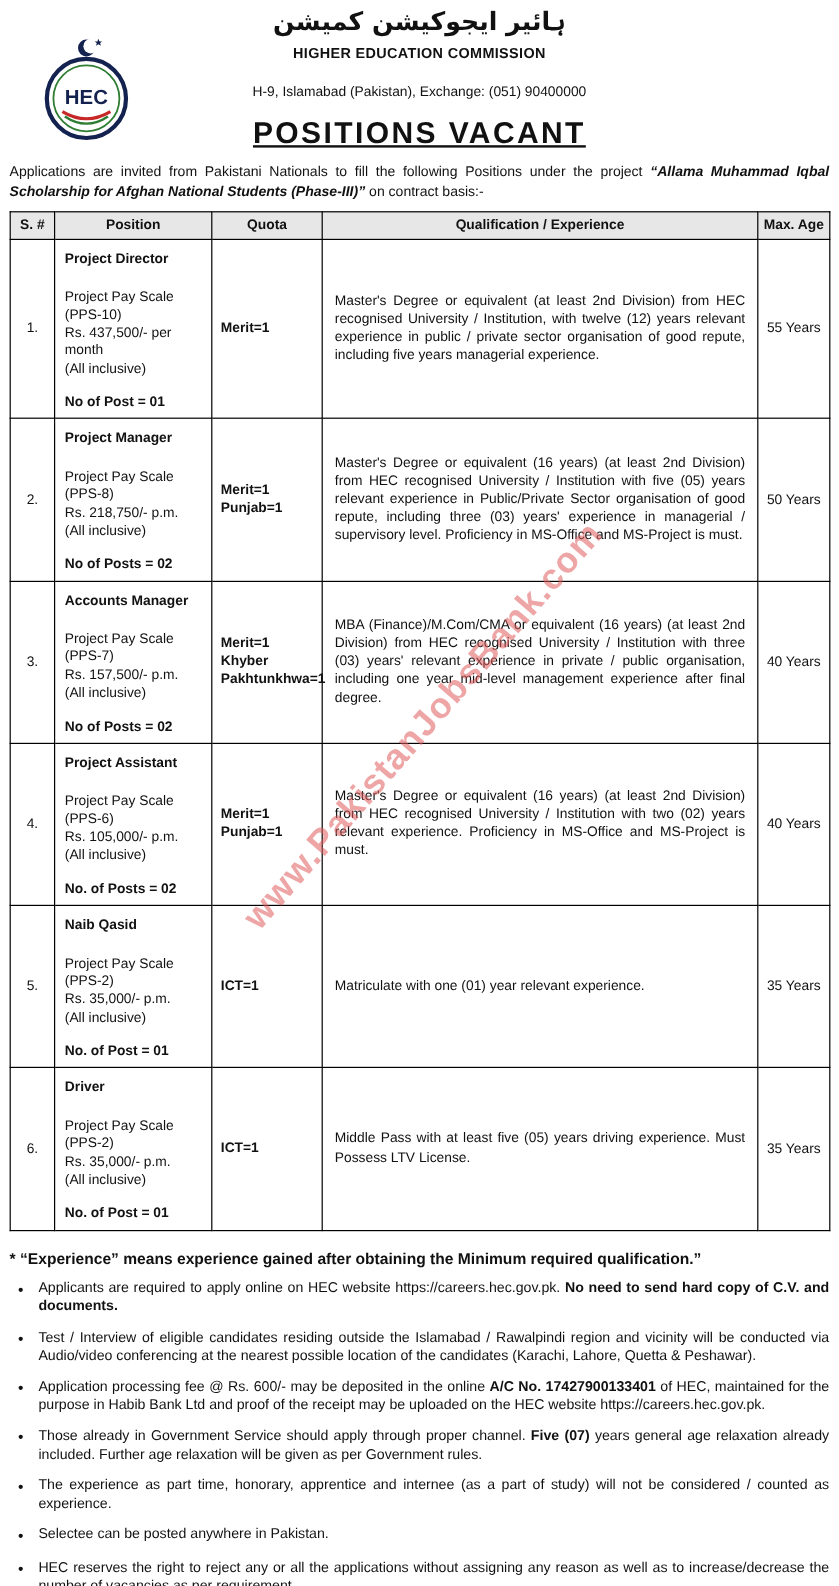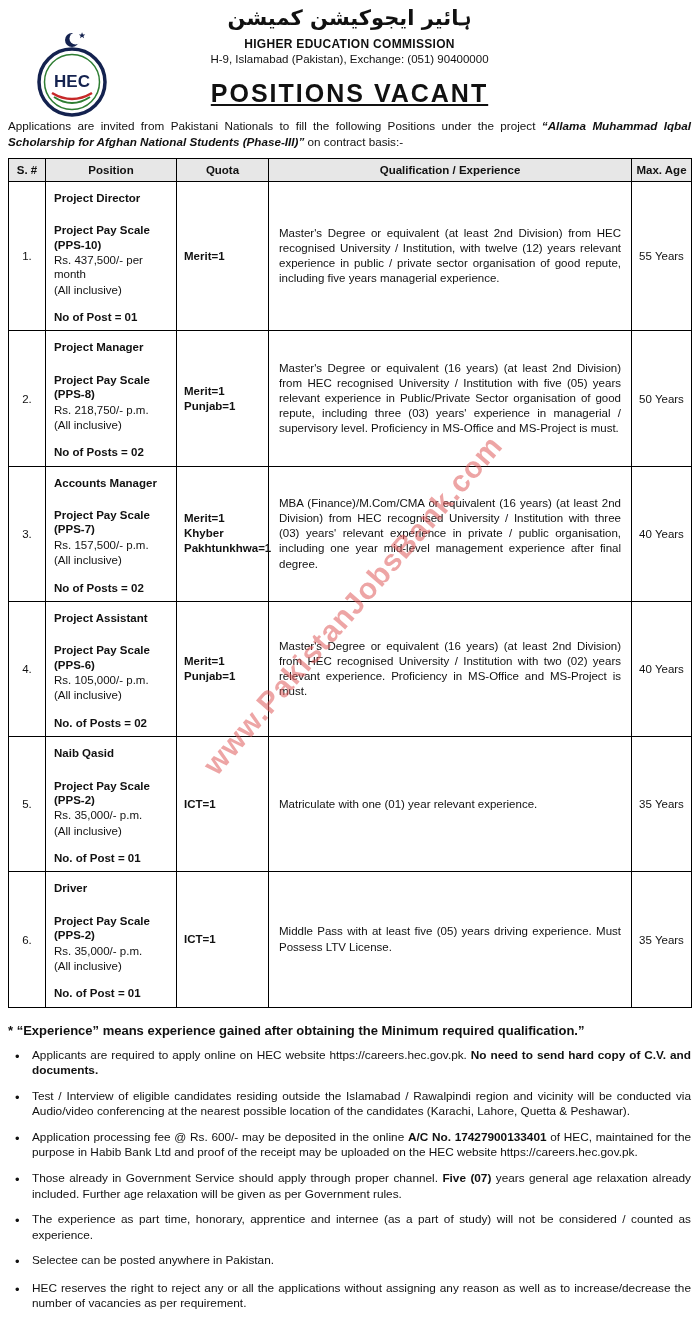--- a/index.html
+++ b/index.html
@@ -5,41 +5,41 @@
   * { margin:0; padding:0; box-sizing:border-box; }
   html,body { background:#ffffff; }
   body { width:699px; font-family:"Liberation Sans", sans-serif; color:#111; }
   .page { position:relative; width:699px; min-height:1322px; padding:6px 8px 12px; background:#fff; overflow:hidden; }
 
   .urdu-title { text-align:center; font-family:"DejaVu Sans", sans-serif; font-size:21px; font-weight:bold; direction:rtl; line-height:1.2; }
 
   .header { position:relative; text-align:center; margin-top:2px; }
   .logo { position:absolute; left:24px; top:-8px; width:80px; height:90px; }
   .org-name { font-size:12px; font-weight:bold; letter-spacing:.3px; margin-top:6px; }
-  .addr { font-size:11.5px; margin-top:2px; }
+  .addr { font-size:11.5px; margin-top:20px; }
 
   .main-title { text-align:center; font-size:25px; font-weight:bold; letter-spacing:2px; text-decoration:underline; margin-top:14px; }
 
   .intro { font-size:11.7px; line-height:1.35; margin-top:10px; text-align:justify; }
   .bi { font-weight:bold; font-style:italic; }
 
   table.jobs { width:683px; border-collapse:collapse; table-layout:fixed; margin-top:8px; font-size:11.5px; }
   .jobs th, .jobs td { border:1px solid #000; }
   .jobs th { background:#e7e7e7; font-weight:bold; padding:5px 2px; font-size:11.5px; }
   .jobs td { vertical-align:middle; padding:4px; }
   .jobs tbody tr.r1 { height:125px; }
   .jobs tbody tr.r2 { height:107px; }
   .jobs tbody tr.r3 { height:107px; }
   .jobs tbody tr.r4 { height:107px; }
   .jobs tbody tr.r5 { height:108px; }
   .jobs tbody tr.r6 { height:115px; }
   td.sno { text-align:center; }
   td.pos { vertical-align:top; padding:9px 6px 6px 8px; line-height:1.25; }
   .pos-title { font-weight:bold; }
-  .pos-pay { font-weight:bold; margin-top:18px; }
+  .pos-pay { font-weight:normal; margin-top:18px; }
   .pos-salary { margin-top:1px; }
   .pos-incl { margin-top:1px; }
   .pos-posts { font-weight:bold; margin-top:13px; }
   td.quota { font-weight:bold; padding-left:7px; line-height:1.3; }
   td.qual { text-align:justify; padding:6px 10px; line-height:1.32; }
   td.age { text-align:center; }
 
   .watermark { position:absolute; left:118px; top:588px; width:470px; text-align:center;
     transform:rotate(-49deg); font-size:30px; font-weight:bold; letter-spacing:1px;
     color:#e05c5c; opacity:.55; pointer-events:none; white-space:nowrap; }

